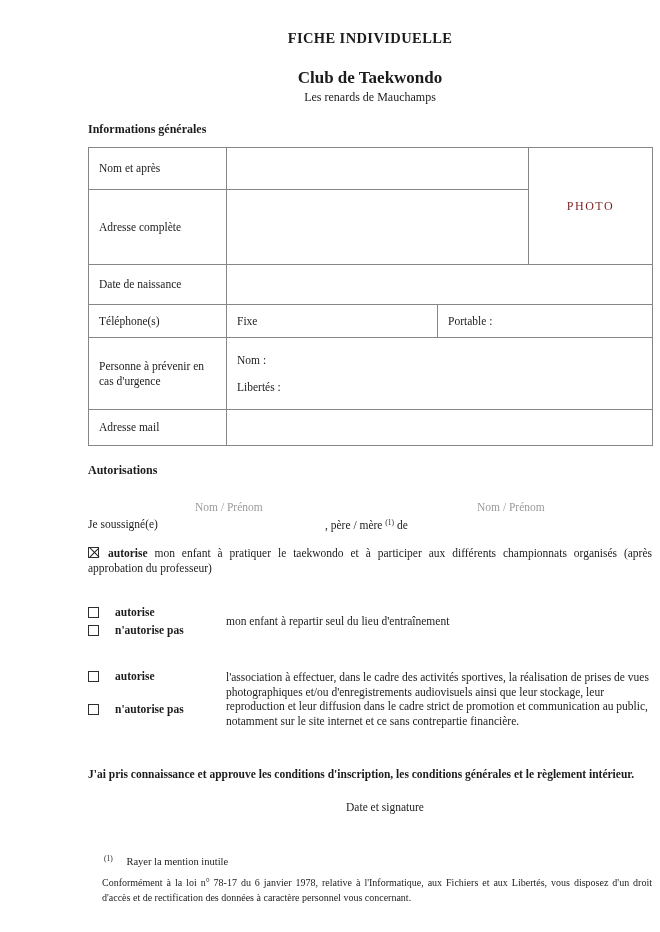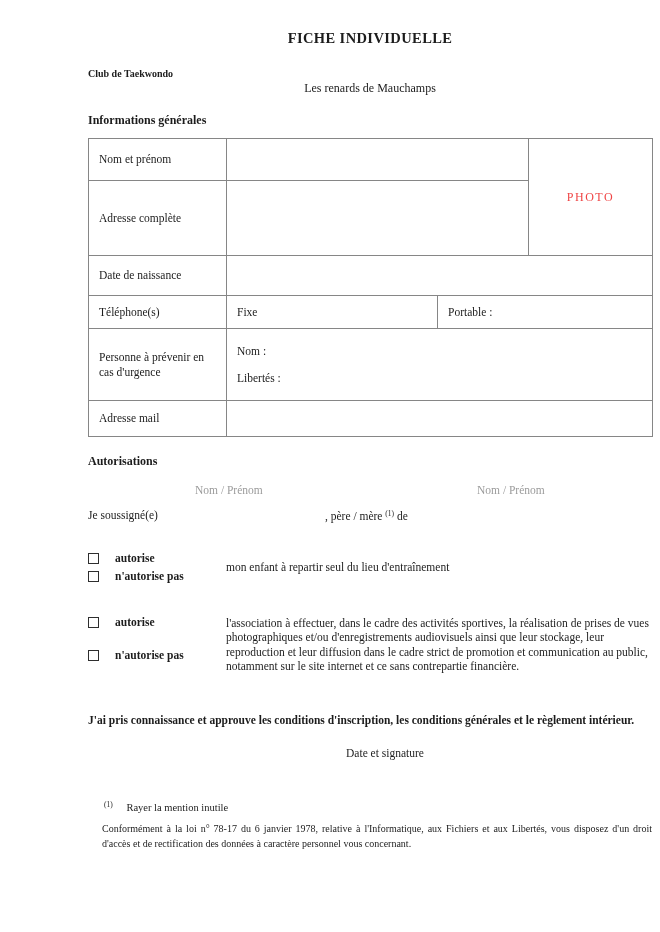--- a/index.html
+++ b/index.html
@@ -6,46 +6,46 @@
   html, body { margin: 0; padding: 0; }
   body {
     width: 660px; height: 932px; background: #ffffff;
     font-family: "Liberation Serif", "DejaVu Serif", serif;
     color: #1c1c1c; overflow: hidden;
   }
   .page { width: 660px; height: 932px; padding: 30px 48px 1px 48px; margin-left: 40px; }
 
   
   .title { font-size: 14.5px; font-weight: bold; text-align: center; letter-spacing: .4px; }
-  .club  { font-size: 10px; font-weight: bold; margin-top: 21px; }
+  .club  { font-size: 17px; font-weight: bold; text-align: center; margin-top: 21px; }
   .team  { font-size: 12px; text-align: center; margin-top: 2px; }
 
   .sec-heading {
     font-size: 12px; font-weight: bold; 
     margin-top: 17px;
   }
 
   
   table.form { border-collapse: collapse; width: 564px; table-layout: fixed; margin-top: 10px; }
   table.form td {
     border: 1px solid #868686; font-size: 11.5px;
     padding: 2px 10px; vertical-align: middle; line-height: 1.25;
   }
   td.photo-cell { text-align: center; }
   .photo-inner {
     height: 100%; display: flex; align-items: center; justify-content: center;
-    color: #ef4444; font-size: 12px; letter-spacing: 1.5px;
+    color: #7f1d1d; font-size: 12px; letter-spacing: 1.5px;
   }
   td.emerg-cell { vertical-align: middle; }
   .emerg-line + .emerg-line { margin-top: 12px; }
 
   
   .placeholders { position: relative; height: 14px; margin-top: 15px; }
   .placeholders span {
-    position: absolute; top: 0; color: #9b9b9b; font-size: 11.5px; white-space: nowrap;
+    position: absolute; top: 8px; color: #9b9b9b; font-size: 11.5px; white-space: nowrap;
   }
   .ph-left  { left: 107px; }
   .ph-right { left: 389px; }
 
   .soussigne { display: flex; margin-top: 11px; font-size: 11.5px; }
   .soussigne .lead { width: 237px; flex: none; white-space: nowrap; }
   sup.fnref { font-size: 7.5px; vertical-align: 4px; }
 
   .consent1 {
     margin-top: 15px; font-size: 11.5px; text-align: justify; line-height: 1.32;
@@ -98,21 +98,21 @@
 
   <table class="form">
     <colgroup>
       <col style="width:138px">
         <col style="width:211px">
         <col style="width:91px">
         <col style="width:124px">
     </colgroup>
     <tbody>
         <tr style="height:42px">
-      <td>Nom et prénom</td>
+      <td>Nom et après</td>
       <td colspan="2"></td>
       <td rowspan="2" class="photo-cell">
         <div class="photo-inner">PHOTO</div>
       </td>
     </tr>
     <tr style="height:75px">
       <td>Adresse complète</td>
       <td colspan="2"></td>
     </tr>
     <tr style="height:40px">
@@ -146,20 +146,23 @@
   </div>
 
   <div class="soussigne">
     <span class="lead">Je soussigné(e)</span>
     <span><span>, père / mère</span>
       <sup class="fnref">(1)</sup>
       <span>de</span>
     </span>
   </div>
 
+  <div class="consent1">
+    <span class="cb inline checked"></span><b>autorise</b><span> mon enfant à pratiquer le taekwondo et à participer aux différents championnats organisés (après approbation du professeur)</span>
+  </div>
 
   <div class="consent-row row2">
     <div class="opts opts2">
       <div class="opt">
         <span class="cb"></span>
         <span class="olbl">autorise</span>
       </div>
       <div class="opt">
         <span class="cb"></span>
         <span class="olbl">n'autorise pas</span>

